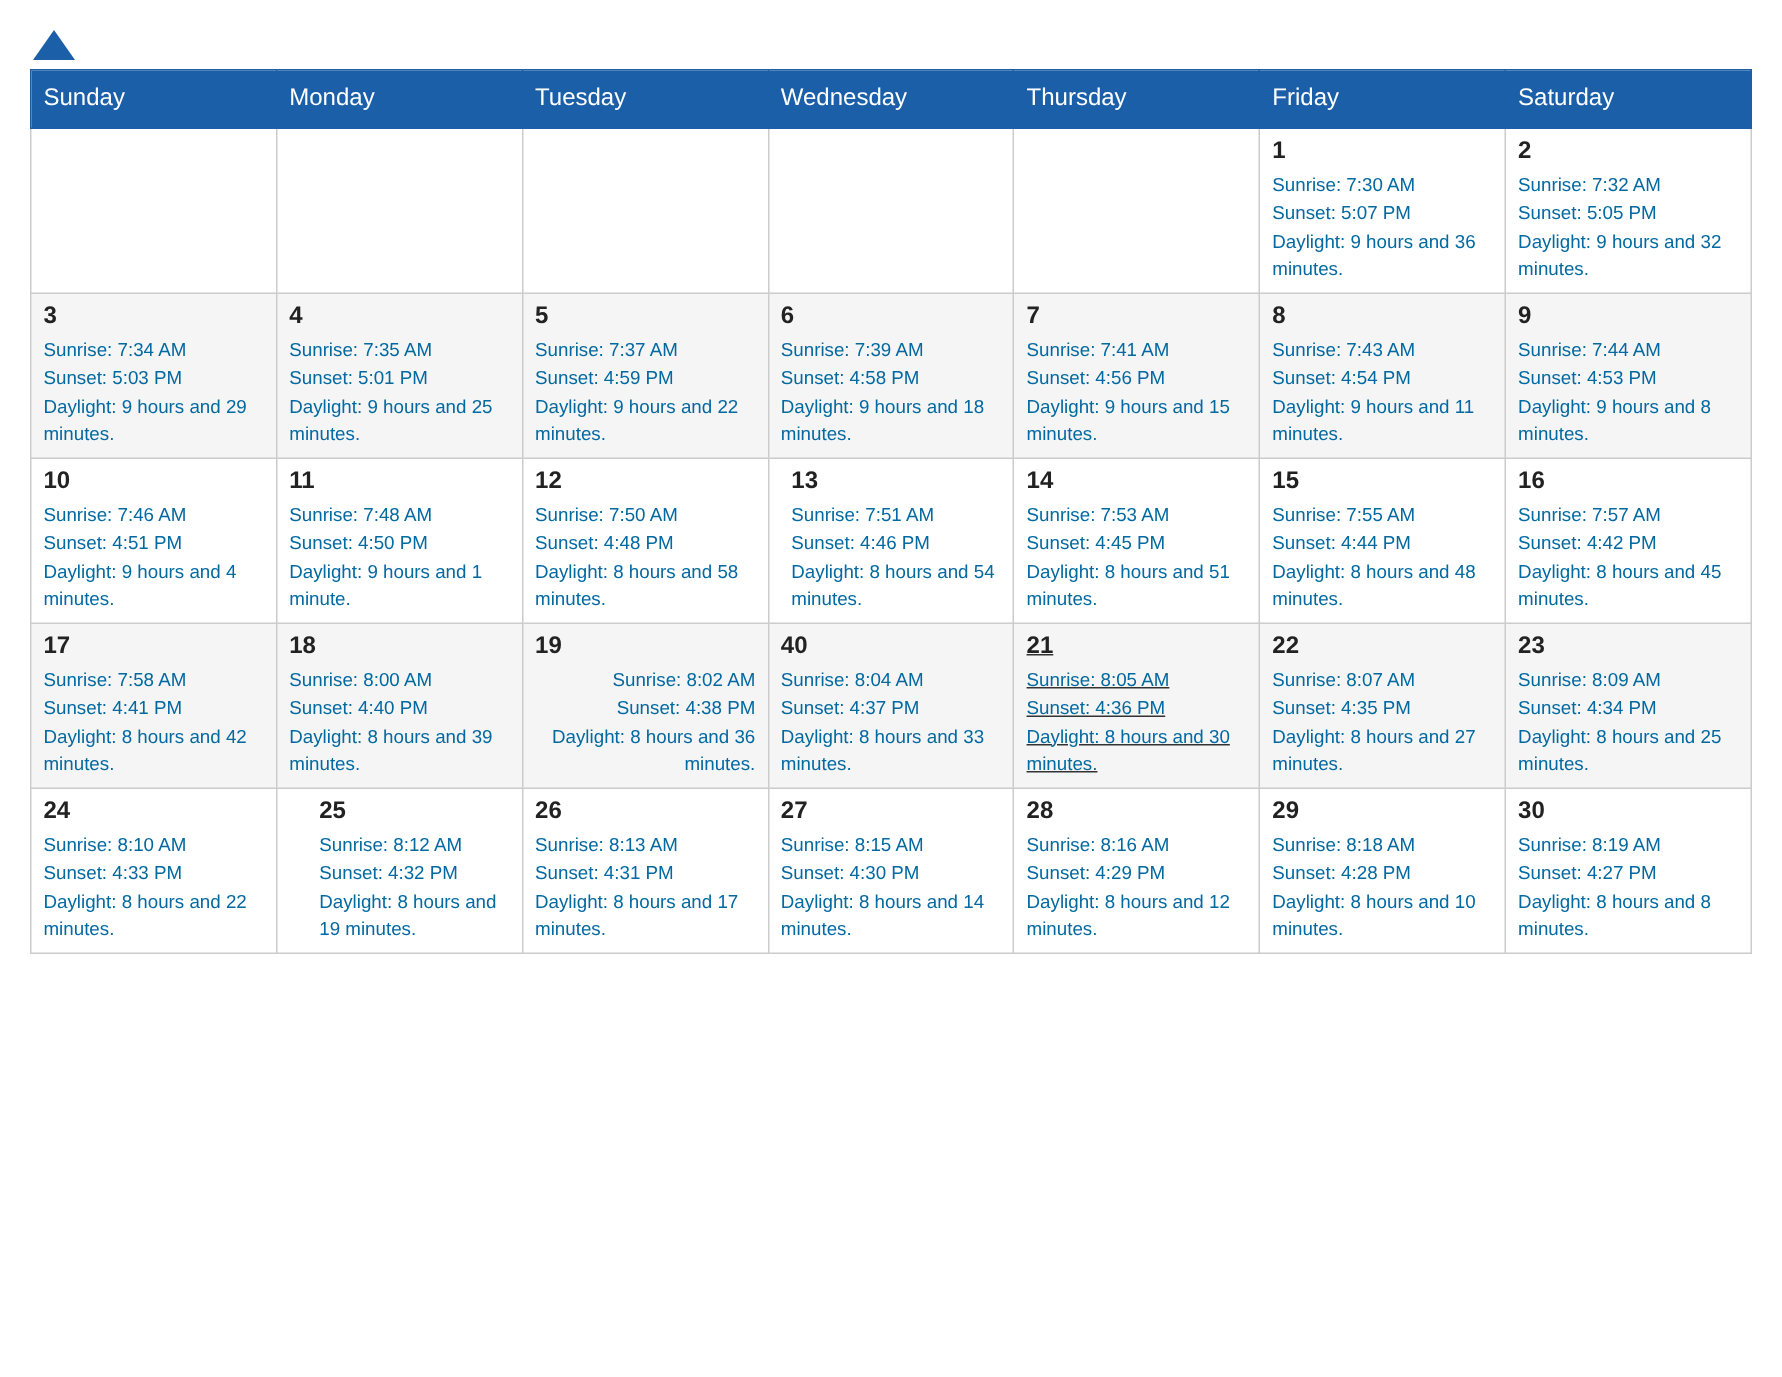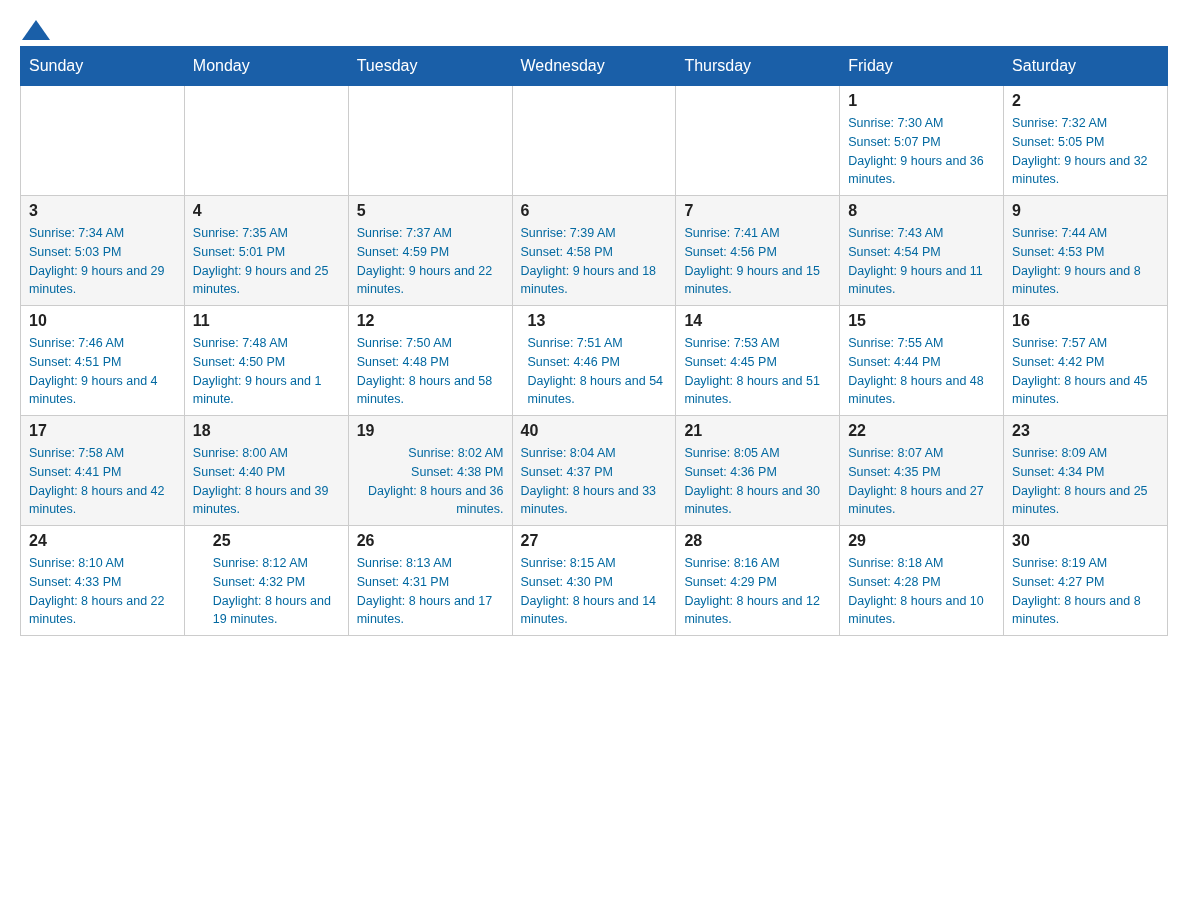--- a/index.html
+++ b/index.html
@@ -262,21 +262,21 @@
           <div class="day-info" style="white-space: pre-line; text-align: right;">Sunrise: 8:02 AM
 Sunset: 4:38 PM
 Daylight: 8 hours and 36 minutes.</div>
         </td>
         <td style="background: rgb(245, 245, 245);">
           <span class="day-number">40</span>
           <div class="day-info" style="white-space: pre-line;">Sunrise: 8:04 AM
 Sunset: 4:37 PM
 Daylight: 8 hours and 33 minutes.</div>
         </td>
-        <td style="background: rgb(245, 245, 245);">
+        <td style="background: rgb(245, 245, 245); text-decoration: underline;">
           <span class="day-number">21</span>
           <div class="day-info" style="white-space: pre-line;">Sunrise: 8:05 AM
 Sunset: 4:36 PM
 Daylight: 8 hours and 30 minutes.</div>
         </td>
         <td style="background: rgb(245, 245, 245);">
           <span class="day-number">22</span>
           <div class="day-info" style="white-space: pre-line;">Sunrise: 8:07 AM
 Sunset: 4:35 PM
 Daylight: 8 hours and 27 minutes.</div>

